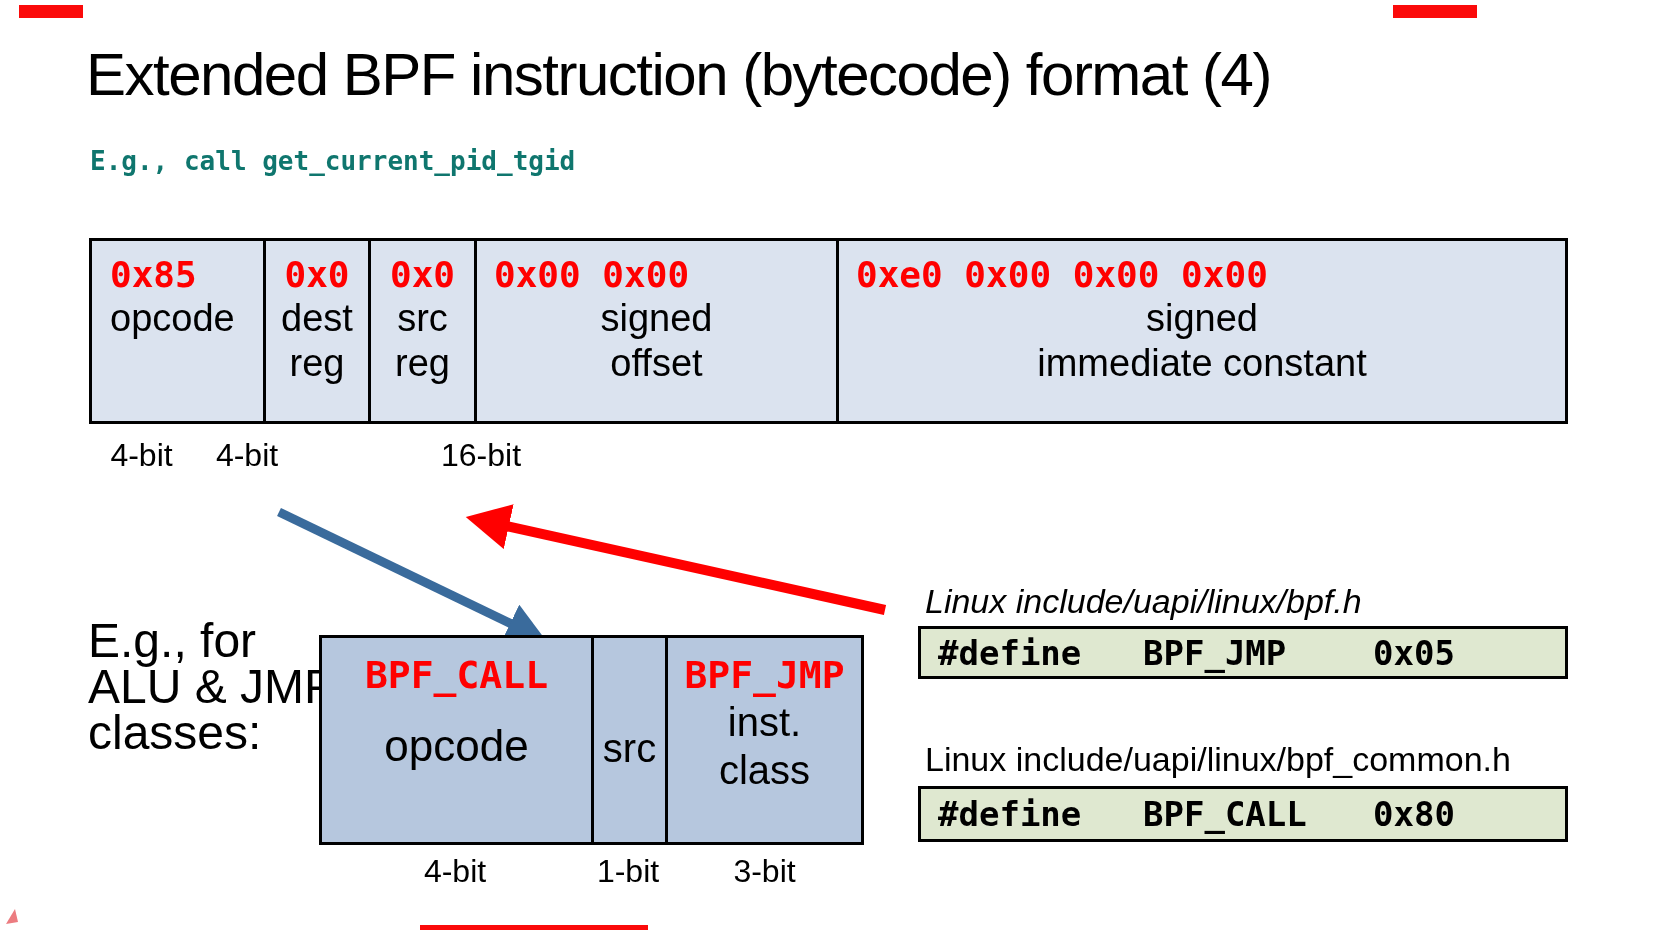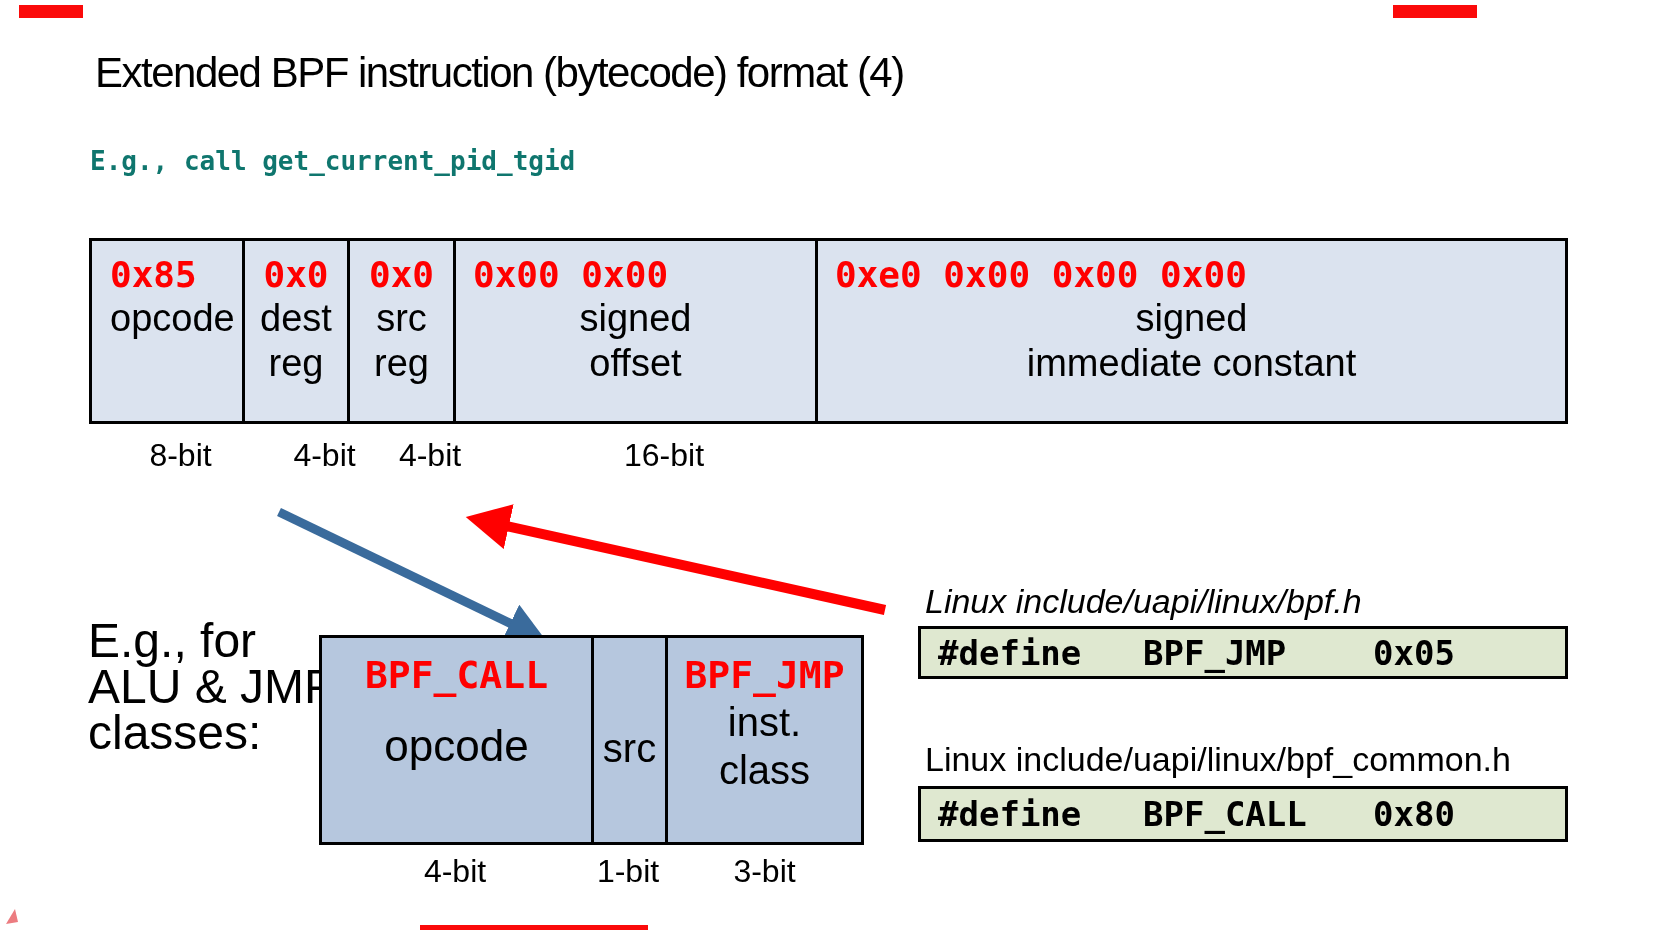--- a/index.html
+++ b/index.html
@@ -5,32 +5,32 @@
   html,body{margin:0;padding:0;background:#ffffff;}
   .slide{position:relative;width:1653px;height:930px;background:#fff;overflow:hidden;
          font-family:"Liberation Sans",sans-serif;color:#000;}
 
   
   .bar{position:absolute;background:#fb0a0a;}
   .bar-tl{left:19px;top:5px;width:64px;height:13px;}
   .bar-tr{left:1393px;top:5px;width:84px;height:13px;}
   .bar-bottom{left:420px;top:925px;width:228px;height:5px;}
 
-  .title{position:absolute;left:86px;top:40px;margin:9px;font-size:42px;font-weight:400;
+  .title{position:absolute;left:86px;top:40px;margin:0;font-size:60px;font-weight:400;
          letter-spacing:-1.5px;white-space:nowrap;}
 
   .code-line{position:absolute;left:90px;top:146px;font-family:"DejaVu Sans Mono",monospace;
              font-weight:bold;font-size:26px;color:#0f766e;white-space:nowrap;}
 
   
   .tbl{position:absolute;display:flex;box-sizing:border-box;border:3px solid #000;}
   .tbl-main{left:89px;top:238px;width:1479px;height:186px;background:#dbe3ef;}
   .tbl-main .cell{box-sizing:border-box;border-right:3px solid #000;padding-top:13px;}
   .tbl-main .cell:last-child{border-right:none;border-radius:26px;}
-  .c1{width:153px;} .c2{width:105px;} .c3{width:106px;} .c4{width:362px;} .c5{flex:1;}
+  .c1{width:174px;} .c2{width:105px;} .c3{width:106px;} .c4{width:362px;} .c5{flex:1;}
   .hex{font-family:"DejaVu Sans Mono",monospace;font-weight:bold;font-size:36px;
        color:#ff0000;line-height:42px;white-space:pre;}
   .lbl{font-size:38px;line-height:45px;color:#000;}
   .c1 .hex,.c1 .lbl{text-align:left;padding-left:18px;}
   .c2,.c3{text-align:center;}
   .c4 .hex,.c5 .hex{text-align:left;padding-left:17px;}
   .c4 .lbl,.c5 .lbl{text-align:center;}
 
   .bits{position:absolute;display:flex;font-size:32px;color:#000;}
   .bits-main{left:89px;top:437px;width:1479px;}
@@ -105,21 +105,20 @@
       <div class="lbl">offset</div>
     </div>
     <div class="cell c5">
       <div class="hex">0xe0 0x00 0x00 0x00</div>
       <div class="lbl">signed</div>
       <div class="lbl">immediate constant</div>
     </div>
   </div>
 
   <div class="bits bits-main">
-    <span class="b1">8-bit</span>
     <span class="b2">4-bit</span>
     <span class="b3">4-bit</span>
     <span class="b4">16-bit</span>
   </div>
 
   <svg class="arrows" width="1653" height="930" viewBox="0 0 1653 930">
     <defs>
       <marker id="headB" markerWidth="4.6" markerHeight="4.6" refX="1.2" refY="2.3" orient="auto" markerUnits="strokeWidth">
         <path d="M0,0 L4.4,2.3 L0,4.6 z" fill="#3a6b9c"></path>
       </marker>

